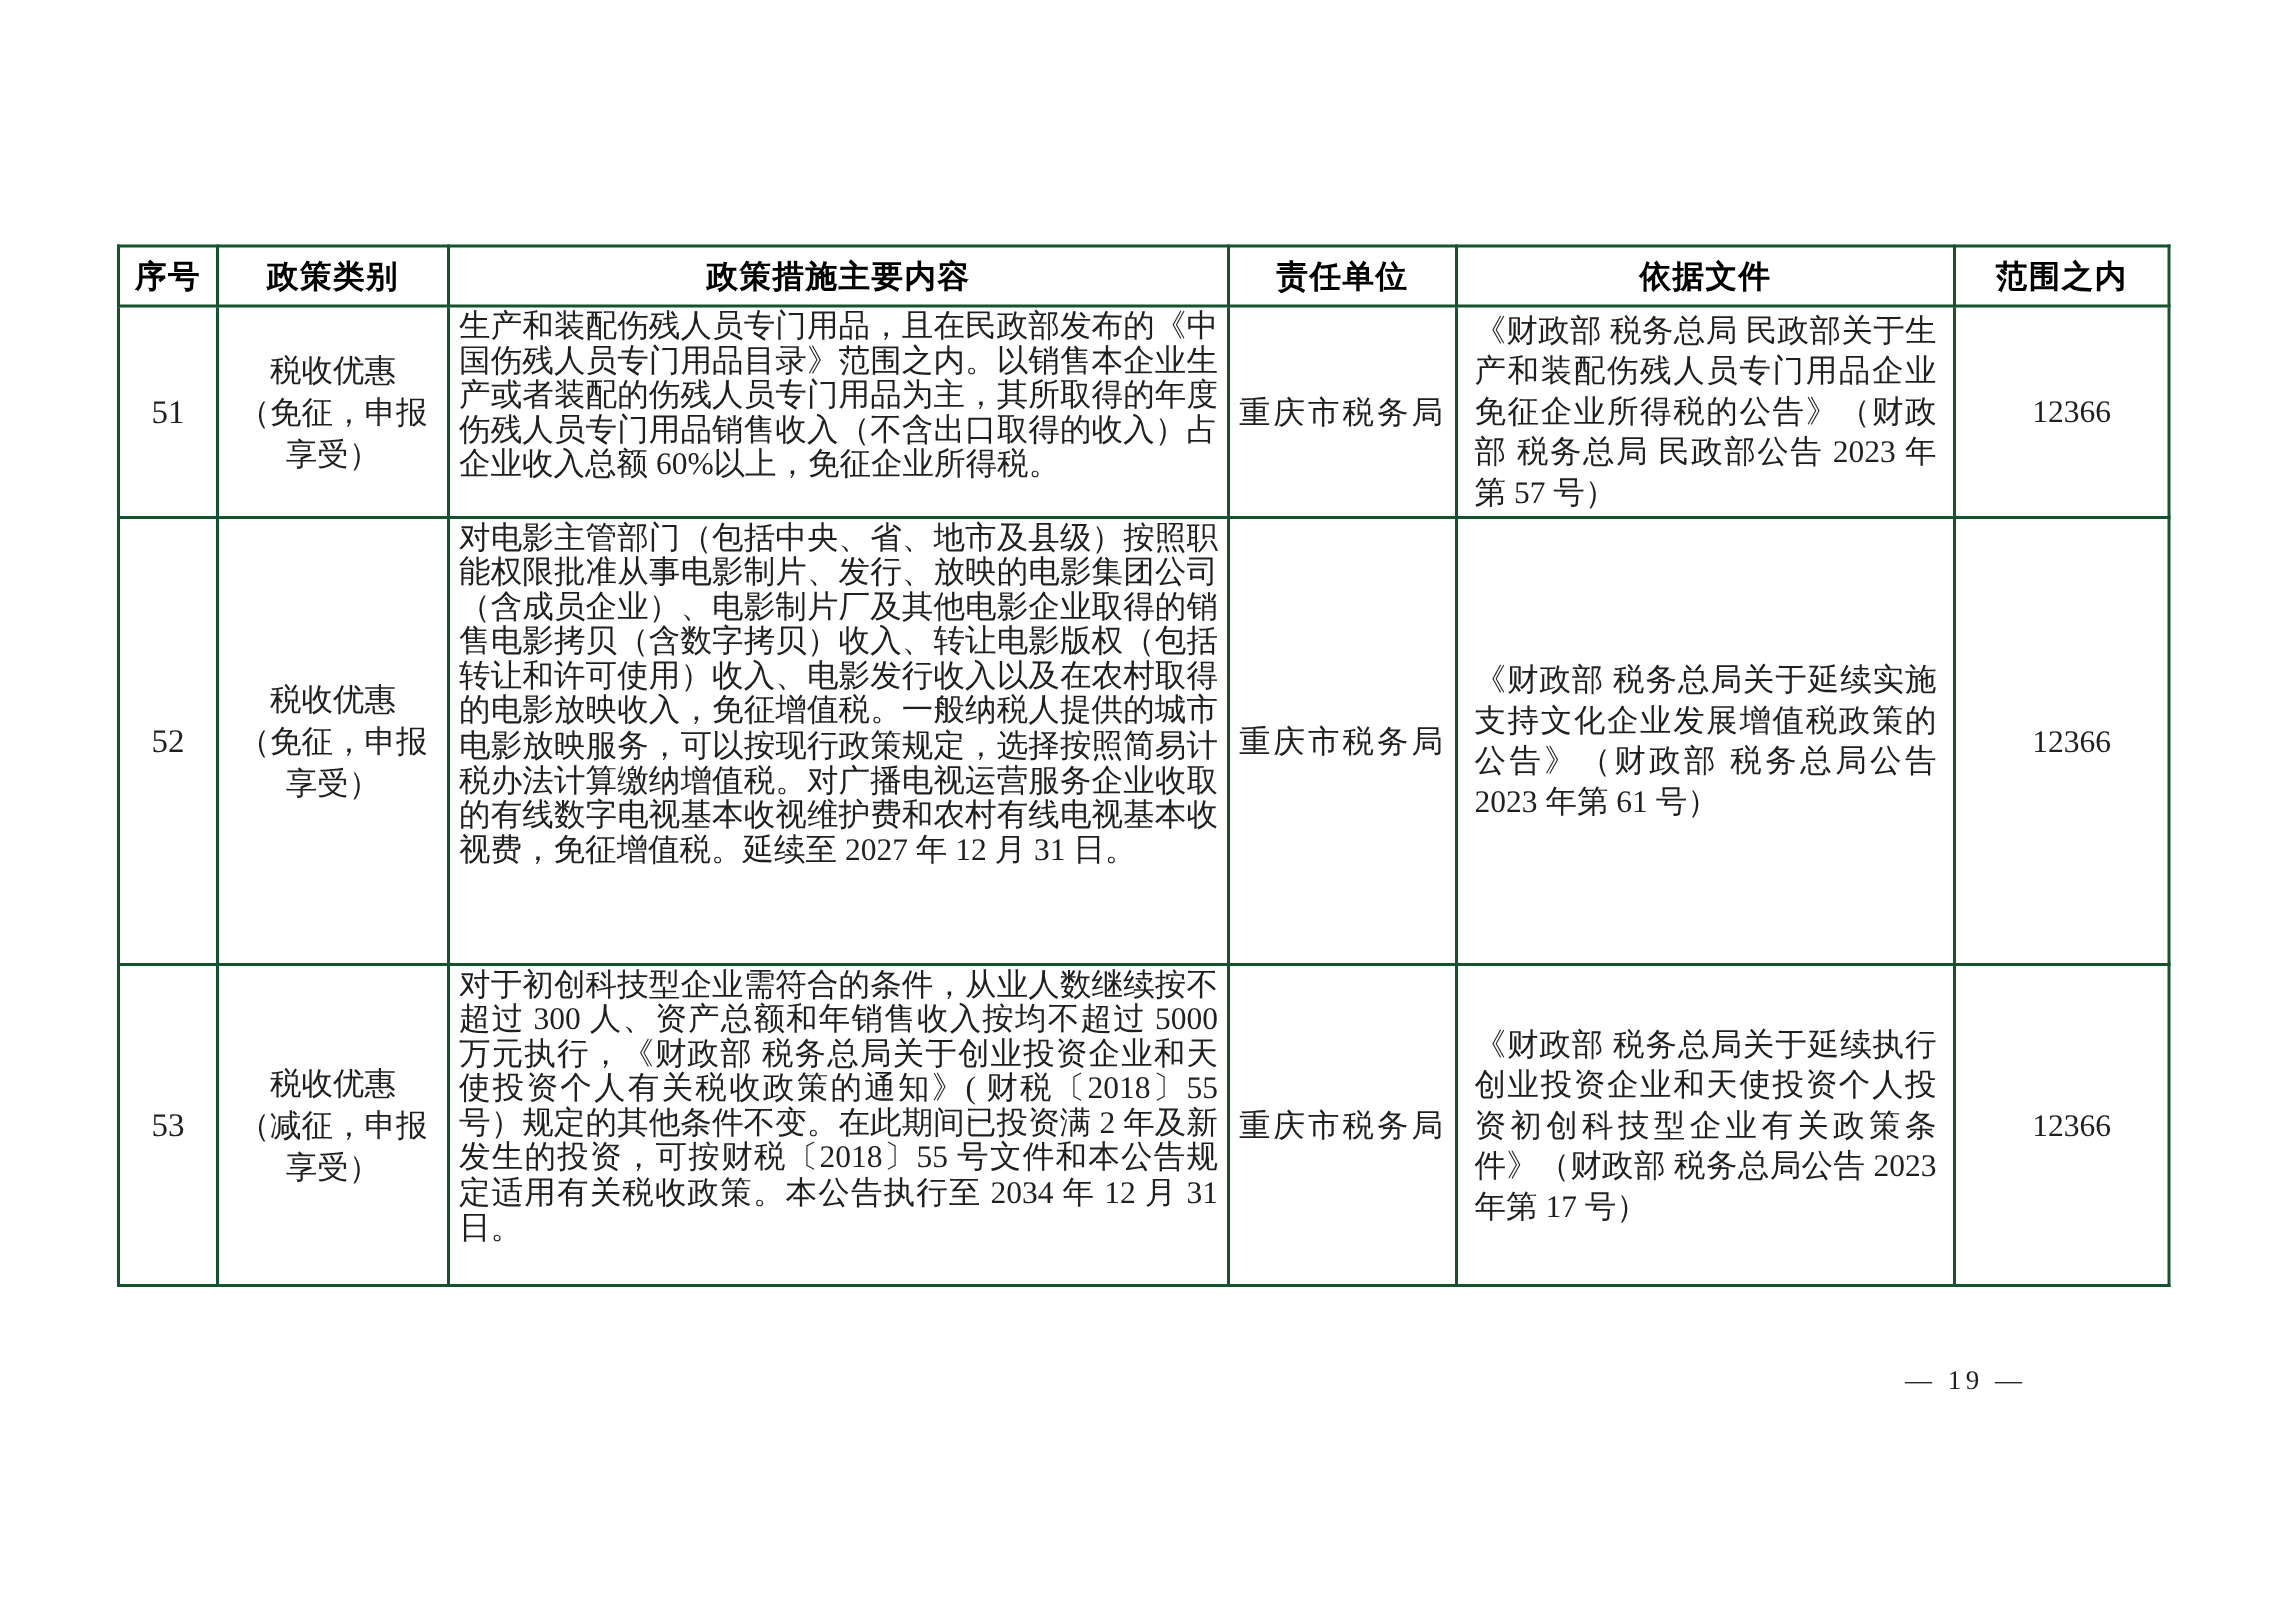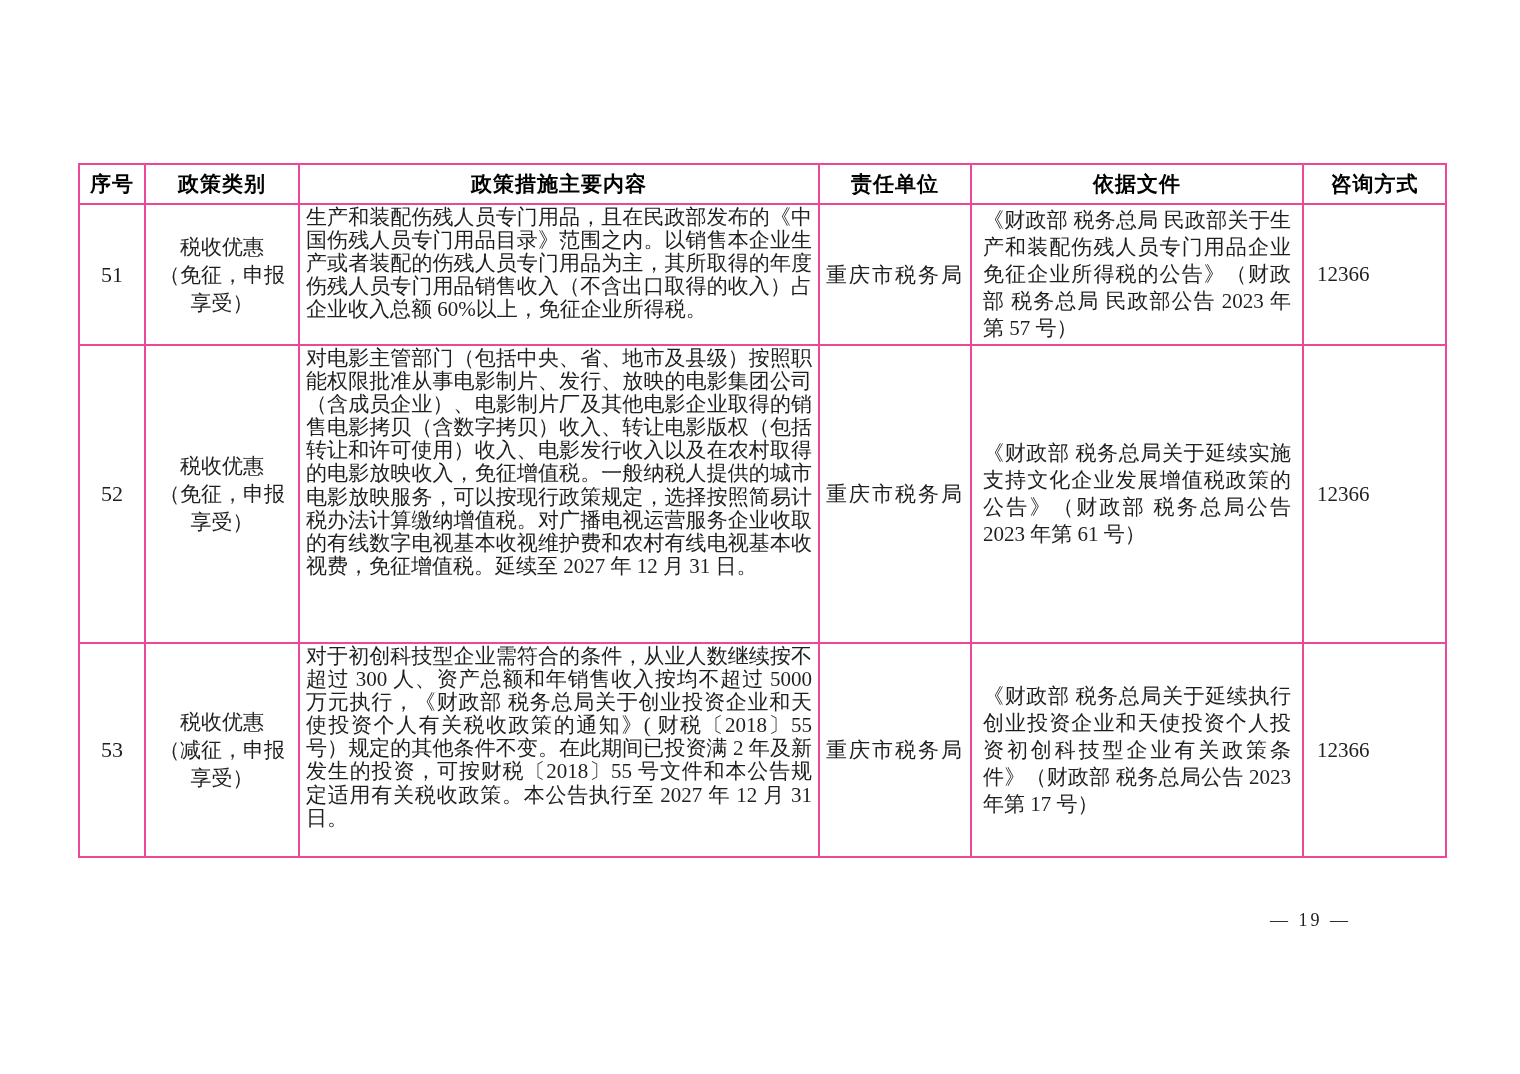--- a/index.html
+++ b/index.html
@@ -18,21 +18,21 @@
   table.policy-table {
     position: absolute;
     left: 78px;
     top: 163px;
     width: 1367px;
     border-collapse: collapse;
     table-layout: fixed;
   }
   .policy-table th,
   .policy-table td {
-    border: 2px solid #ec4899;
+    border: 2px solid #14532d;
     overflow: hidden;
   }
   .policy-table th {
     font-family: "Liberation Sans", "DejaVu Sans", sans-serif;
     font-weight: bold;
     font-size: 21px;
     color: #000000;
     text-align: center;
     vertical-align: middle;
     height: 38px;
@@ -75,21 +75,21 @@
   }
   td.cell-basis {
     text-align: justify;
     text-justify: inter-character;
     vertical-align: middle;
     font-size: 21px;
     line-height: 27px;
     padding: 2px 11px;
   }
   td.cell-contact {
-    text-align: left;
+    text-align: center;
     vertical-align: middle;
     font-size: 21px;
     padding: 0 0 0 13px;
     border-radius: 11px;
   }
   .page-number {
     position: absolute;
     left: 1270px;
     top: 910px;
     font-size: 18px;
@@ -110,21 +110,21 @@
     <col style="width:332px">
     <col style="width:143px">
   </colgroup>
   <thead>
     <tr>
       <th>序号</th>
       <th>政策类别</th>
       <th>政策措施主要内容</th>
       <th>责任单位</th>
       <th>依据文件</th>
-      <th>咨询方式</th>
+      <th>范围之内</th>
     </tr>
   </thead>
   <tbody>
     <tr class="row-51">
       <td class="cell-index">51</td>
       <td class="cell-category">税收优惠
 （免征，申报
 享受）</td>
       <td class="cell-content">生产和装配伤残人员专门用品，且在民政部发布的《中国伤残人员专门用品目录》范围之内。以销售本企业生产或者装配的伤残人员专门用品为主，其所取得的年度伤残人员专门用品销售收入（不含出口取得的收入）占企业收入总额 60%以上，免征企业所得税。</td>
       <td class="cell-unit">重庆市税务局</td>
@@ -139,21 +139,21 @@
       <td class="cell-content">对电影主管部门（包括中央、省、地市及县级）按照职能权限批准从事电影制片、发行、放映的电影集团公司（含成员企业）、电影制片厂及其他电影企业取得的销售电影拷贝（含数字拷贝）收入、转让电影版权（包括转让和许可使用）收入、电影发行收入以及在农村取得的电影放映收入，免征增值税。一般纳税人提供的城市电影放映服务，可以按现行政策规定，选择按照简易计税办法计算缴纳增值税。对广播电视运营服务企业收取的有线数字电视基本收视维护费和农村有线电视基本收视费，免征增值税。延续至 2027 年 12 月 31 日。</td>
       <td class="cell-unit">重庆市税务局</td>
       <td class="cell-basis">《财政部 税务总局关于延续实施支持文化企业发展增值税政策的公告》（财政部 税务总局公告 2023 年第 61 号）</td>
       <td class="cell-contact">12366</td>
     </tr>
     <tr class="row-53">
       <td class="cell-index">53</td>
       <td class="cell-category">税收优惠
 （减征，申报
 享受）</td>
-      <td class="cell-content">对于初创科技型企业需符合的条件，从业人数继续按不超过 300 人、资产总额和年销售收入按均不超过 5000 万元执行，《财政部 税务总局关于创业投资企业和天使投资个人有关税收政策的通知》( 财税〔2018〕55 号）规定的其他条件不变。在此期间已投资满 2 年及新发生的投资，可按财税〔2018〕55 号文件和本公告规定适用有关税收政策。本公告执行至 2027 年 12 月 31 日。</td>
+      <td class="cell-content">对于初创科技型企业需符合的条件，从业人数继续按不超过 300 人、资产总额和年销售收入按均不超过 5000 万元执行，《财政部 税务总局关于创业投资企业和天使投资个人有关税收政策的通知》( 财税〔2018〕55 号）规定的其他条件不变。在此期间已投资满 2 年及新发生的投资，可按财税〔2018〕55 号文件和本公告规定适用有关税收政策。本公告执行至 2034 年 12 月 31 日。</td>
       <td class="cell-unit">重庆市税务局</td>
       <td class="cell-basis">《财政部 税务总局关于延续执行创业投资企业和天使投资个人投资初创科技型企业有关政策条件》（财政部 税务总局公告 2023 年第 17 号）</td>
       <td class="cell-contact">12366</td>
     </tr>
   </tbody>
 </table>
 
 <div class="page-number">— 19 —</div>
 
 </body></html>

